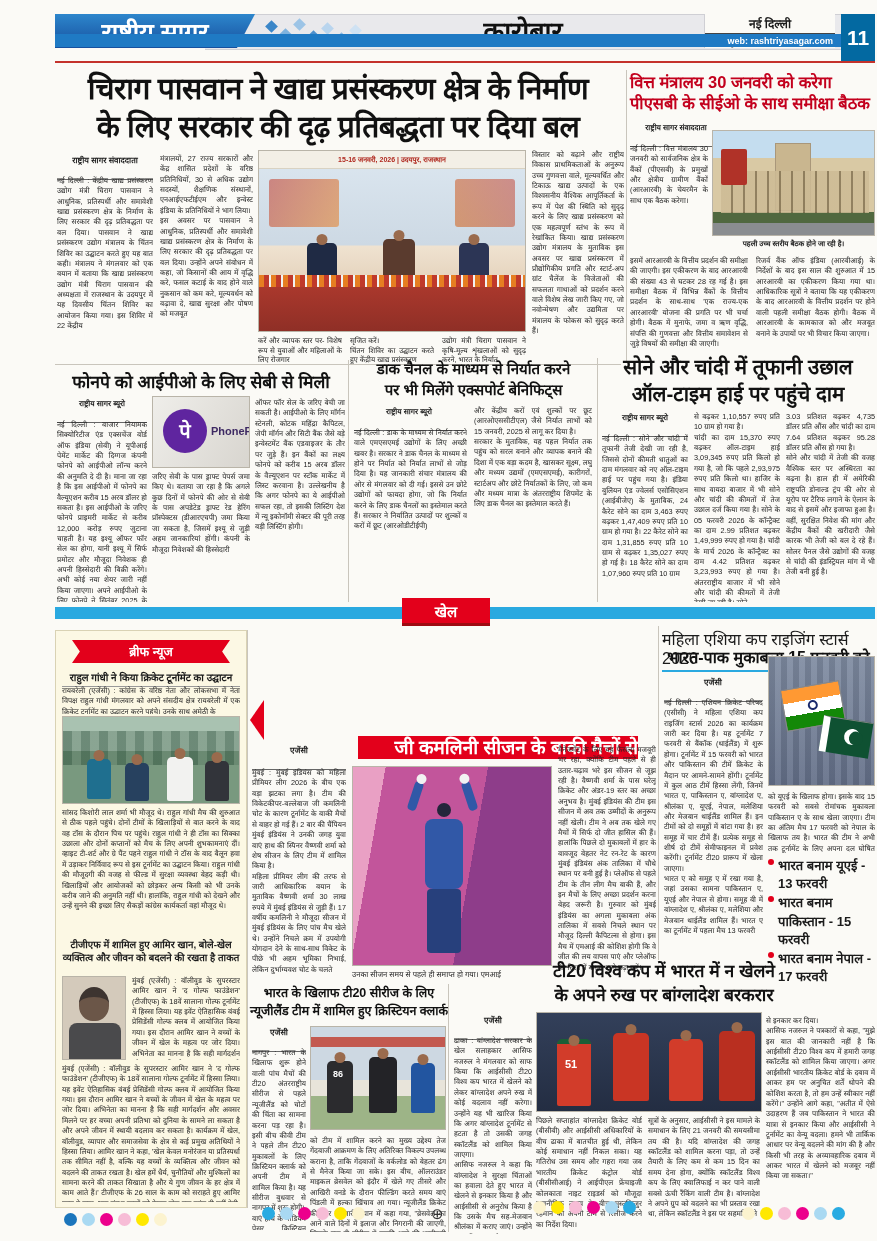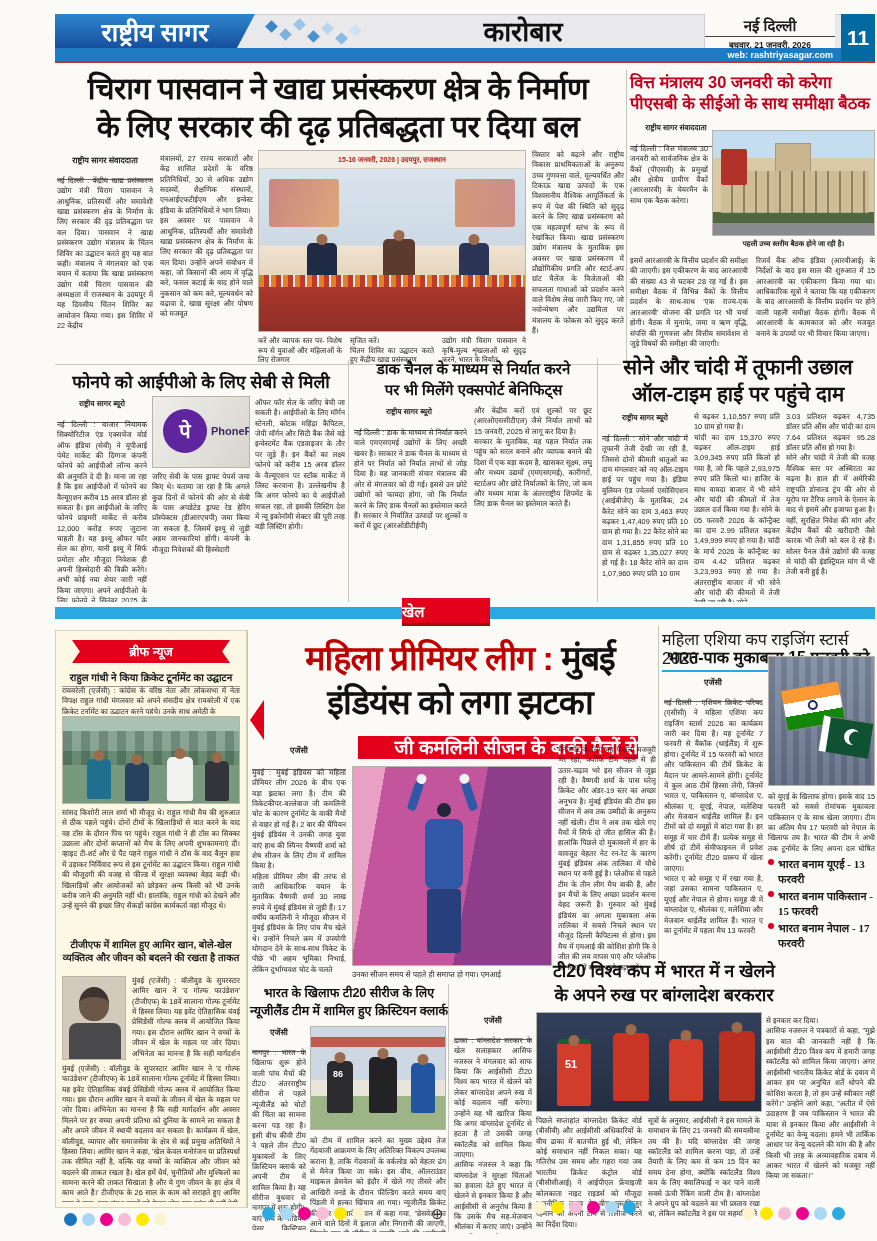--- a/index.html
+++ b/index.html
@@ -17,30 +17,30 @@
   .logo-box{background:linear-gradient(180deg,#2d86cc,#164f9e);clip-path:polygon(0 0,100% 0,91% 100%,0 100%);
             color:#fff;font-size:25px;font-weight:800;display:flex;align-items:center;justify-content:center;}
   .gray-strip{background:#e9e9ec;border-top:1px solid #cfcfd4;border-bottom:1px solid #cfcfd4;}
   .section-title{font-size:27px;font-weight:800;color:#101010;text-align:center;}
   .diamond{position:absolute;width:9px;height:9px;transform:rotate(45deg);}
   .pgnum{background:#0369a1;color:#fff;font-weight:800;font-size:21px;display:flex;align-items:center;justify-content:center;}
   .web-bar{background:#1f7ac4;color:#fff;font-size:9px;font-weight:bold;display:flex;align-items:center;justify-content:flex-end;padding-right:8px;box-sizing:border-box;}
   .red-rule{background:#c4322c;}
   
   .sports-strip{background:#2aa9e0;}
-  .khel-box{background:#e3001b;color:#fff;font-weight:800;font-size:15px;display:flex;align-items:center;box-shadow:0 3px 0 #9e0b12;}
+  .khel-box{background:#e3001b;color:#fff;font-weight:800;font-size:15px;display:flex;align-items:center;justify-content:center;box-shadow:0 3px 0 #9e0b12;}
   .ribbon{background:#e3001b;color:#fff;font-weight:800;font-size:12.5px;display:flex;align-items:center;justify-content:center;
           clip-path:polygon(0 0,100% 0,95% 50%,100% 100%,0 100%,5% 50%);}
   .brief-box{background:#fcf8e4;border:1px solid #d9d2b4;box-sizing:border-box;}
   .dot{width:13px;height:13px;border-radius:50%;display:inline-block;margin-right:5px;}
   .db{background:#1b75bc}.dc{background:#29abe2}.dlc{background:#a9d9f2}.dm{background:#ec008c}
   .dp{background:#f7bcd6}.dy{background:#ffe800}.dcr{background:#fcf3cf}
   .regmark{font-size:15px;color:#333;}
   .bullet-dot{width:6px;height:6px;border-radius:50%;background:#e3001b;display:inline-block;margin-right:4px;flex:none;margin-top:2px;}
-  .sched-item{display:flex;font-size:11px;font-weight:bold;line-height:1.4;margin:1px 0;text-align:left;font-family:Liberation Serif, serif;}
+  .sched-item{display:flex;font-size:13px;font-weight:bold;line-height:1.4;margin:1px 0;text-align:left;}
   
   .fig{position:absolute;border-radius:5px 5px 2px 2px;}
   .fig::before{content:"";position:absolute;top:-9px;left:50%;transform:translateX(-50%);width:11px;height:11px;border-radius:50%;background:#9a6b4d;}
   .garland{position:absolute;left:0;right:0;height:12px;background:repeating-linear-gradient(90deg,#e67e22 0 5px,#c0392b 5px 10px,#f2f2f2 10px 12px);}
   .arm{position:absolute;width:9px;height:30px;background:#3158a7;border-radius:4px;}
   .arm::after{content:"";position:absolute;top:-8px;left:0;width:10px;height:10px;border-radius:50%;background:#f2f2f2;}
 </style>
 </head>
 <body>
 
@@ -56,28 +56,28 @@
         <span class="diamond" style="left:58px;top:6px;background:#b9d5ee;"></span>
         <span class="diamond" style="left:72px;top:16px;background:#8ab9e2;"></span>
         <span class="diamond" style="left:86px;top:8px;background:#cfe2f3;"></span>
       </div>
       <div class="section-title" style="line-height:34px;">कारोबार</div>
     </div>
     <div class="abs logo-box" style="left:0;top:0;width:200px;height:34px;">
       <span>राष्ट्रीय सागर</span>
     </div>
     <div class="abs" style="right:40px;top:0;width:130px;height:34px;text-align:center;background:#fbfaf6;border-left:1px solid #cfcfd4;">
-      <div style="font-size:15px;font-weight:800;border-bottom:1px solid #444;padding:1px 6px;">नई दिल्ली</div>
+      <div style="font-size:12px;font-weight:800;border-bottom:1px solid #444;padding:1px 6px;">नई दिल्ली</div>
       <div style="font-size:8.5px;font-weight:bold;padding-top:2px;">बुधवार, 21 जनवरी, 2026</div>
     </div>
     <div class="abs pgnum" style="right:0;top:0;width:34px;height:47px;">
       <span>11</span>
     </div>
   </div>
-  <div class="abs web-bar" style="left:55px;top:48px;width:786px;height:13px;">
+  <div class="abs web-bar" style="left:55px;top:34px;width:786px;height:13px;">
     <span>web: rashtriyasagar.com</span>
   </div>
   <div class="abs red-rule" style="left:55px;top:61px;width:820px;height:2px;"></div>
 
   <div class="abs headline" style="left:55px;top:70px;width:566px;height:78px;font-size:30px;line-height:1.25;letter-spacing:-0.5px;">चिराग पासवान ने खाद्य प्रसंस्करण क्षेत्र के निर्माण
 के लिए सरकार की दृढ़ प्रतिबद्धता पर दिया बल</div>
   <div class="abs byline" style="left:57px;top:154px;width:96px;">राष्ट्रीय सागर संवाददाता</div>
   <div class="abs body-text" style="left:57px;top:176px;width:96px;height:188px;">नई दिल्ली : केंद्रीय खाद्य प्रसंस्करण उद्योग मंत्री चिराग पासवान ने आधुनिक, प्रतिस्पर्धी और समावेशी खाद्य प्रसंस्करण क्षेत्र के निर्माण के लिए सरकार की दृढ़ प्रतिबद्धता पर बल दिया। पासवान ने खाद्य प्रसंस्करण उद्योग मंत्रालय के चिंतन शिविर का उद्घाटन करते हुए यह बात कही। मंत्रालय ने मंगलवार को एक बयान में बताया कि खाद्य प्रसंस्करण उद्योग मंत्री चिराग पासवान की अध्यक्षता में राजस्थान के उदयपुर में यह दिवसीय चिंतन शिविर का आयोजन किया गया। इस शिविर में 22 केंद्रीय</div>
   <div class="abs body-text" style="left:160px;top:154px;width:93px;height:210px;">मंत्रालयों, 27 राज्य सरकारों और केंद्र शासित प्रदेशों के वरिष्ठ प्रतिनिधियों, 30 से अधिक उद्योग सदस्यों, शैक्षणिक संस्थानों, एनआईएफटीईएम और इन्वेस्ट इंडिया के प्रतिनिधियों ने भाग लिया।
 इस अवसर पर पासवान ने आधुनिक, प्रतिस्पर्धी और समावेशी खाद्य प्रसंस्करण क्षेत्र के निर्माण के लिए सरकार की दृढ़ प्रतिबद्धता पर बल दिया। उन्होंने अपने संबोधन में कहा, जो किसानों की आय में वृद्धि करे, फसल कटाई के बाद होने वाले नुकसान को कम करे, मूल्यवर्धन को बढ़ावा दे, खाद्य सुरक्षा और पोषण को मजबूत</div>
@@ -168,23 +168,20 @@
   <div class="abs photo" style="left:62px;top:976px;width:64px;height:84px;background:linear-gradient(180deg,#d4cabb 0 100%);">
     <div class="abs" style="left:16px;top:10px;width:30px;height:34px;border-radius:50% 50% 45% 45%;background:#6b5648;border-top:10px solid #3d3430;box-sizing:border-box;"></div>
     <div class="abs" style="left:6px;top:46px;width:52px;height:38px;border-radius:8px 8px 0 0;background:#4a4a4c;"></div>
   </div>
   <div class="abs body-text" style="left:132px;top:976px;width:108px;height:84px;">मुंबई (एजेंसी) : बॉलीवुड के सुपरस्टार आमिर खान ने 'द गोल्फ फाउंडेशन' (टीजीएफ) के 18वें सालाना गोल्फ टूर्नामेंट में हिस्सा लिया। यह इवेंट ऐतिहासिक बंबई प्रेसिडेंसी गोल्फ क्लब में आयोजित किया गया। इस दौरान आमिर खान ने बच्चों के जीवन में खेल के महत्व पर जोर दिया। अभिनेता का मानना है कि सही मार्गदर्शन और अवसर मिलने पर हर बच्चा अपनी प्रतिभा को दुनिया के सामने ला सकता है और अपने जीवन में स्थायी बदलाव कर सकता है। कार्यक्रम में खेल, बॉलीवुड, व्यापार और समाजसेवा के क्षेत्र से कई प्रमुख अतिथियों ने हिस्सा लिया। आमिर खान ने कहा, 'खेल केवल मनोरंजन या प्रतिस्पर्धा तक सीमित नहीं है, बल्कि यह बच्चों के व्यक्तित्व और जीवन को बदलने की ताकत रखता है। खेल हमें धैर्य, चुनौतियों और मुश्किलों का सामना करने की ताकत सिखाता है और ये गुण जीवन के हर क्षेत्र में काम आते हैं।' टीजीएफ के 26 साल के काम को सराहते हुए आमिर खान ने कहा, "यह संस्था बच्चों को केवल खेल तक पहुंच ही नहीं देती, बल्कि उन्हें खुद पर विश्वास और जीवन में सफल होने का अवसर भी देती है।" यह टूर्नामेंट ऐतिहासिक बंबई प्रेसिडेंसी गोल्फ क्लब में आयोजित किया गया। इसमें संगीतकार राजीव सहगल, नगर निगम के आयुक्त कैलाश सिंह, वार्नर ब्रदर्स के प्रबंध निदेशक अर्जुन नोहवार और खुशी रेड्डू, आयकर विभाग के दिलीप शर्मा और बीएमडब्ल्यू नवनीत मोटर्स के जॉन विलकॉक्स सहित कई अन्य प्रतिष्ठित व्यक्तियों ने भाग लिया। आयोजन का उद्देश्य बच्चों को खेल के अवसर प्रदान करना और उनके विकास के लिए फंड जुटाना था। आमिर खान ने इस अवसर पर कहा कि खेल का सही मार्गदर्शन और अवसर मिलने पर बच्चे जीवन में न केवल बेहतर खिलाड़ी बन सकते हैं, बल्कि आत्मविश्वासी और जिम्मेदार व्यक्ति भी बन सकते हैं।</div>
   <div class="abs body-text" style="left:62px;top:1064px;width:178px;height:138px;overflow:hidden;">मुंबई (एजेंसी) : बॉलीवुड के सुपरस्टार आमिर खान ने 'द गोल्फ फाउंडेशन' (टीजीएफ) के 18वें सालाना गोल्फ टूर्नामेंट में हिस्सा लिया। यह इवेंट ऐतिहासिक बंबई प्रेसिडेंसी गोल्फ क्लब में आयोजित किया गया। इस दौरान आमिर खान ने बच्चों के जीवन में खेल के महत्व पर जोर दिया। अभिनेता का मानना है कि सही मार्गदर्शन और अवसर मिलने पर हर बच्चा अपनी प्रतिभा को दुनिया के सामने ला सकता है और अपने जीवन में स्थायी बदलाव कर सकता है। कार्यक्रम में खेल, बॉलीवुड, व्यापार और समाजसेवा के क्षेत्र से कई प्रमुख अतिथियों ने हिस्सा लिया। आमिर खान ने कहा, 'खेल केवल मनोरंजन या प्रतिस्पर्धा तक सीमित नहीं है, बल्कि यह बच्चों के व्यक्तित्व और जीवन को बदलने की ताकत रखता है। खेल हमें धैर्य, चुनौतियों और मुश्किलों का सामना करने की ताकत सिखाता है और ये गुण जीवन के हर क्षेत्र में काम आते हैं।' टीजीएफ के 26 साल के काम को सराहते हुए आमिर खान ने कहा, "यह संस्था बच्चों को केवल खेल तक पहुंच ही नहीं देती, बल्कि उन्हें खुद पर विश्वास और जीवन में सफल होने का अवसर भी देती है।" यह टूर्नामेंट ऐतिहासिक बंबई प्रेसिडेंसी गोल्फ क्लब में आयोजित किया गया। इसमें संगीतकार राजीव सहगल, नगर निगम के आयुक्त कैलाश सिंह, वार्नर ब्रदर्स के प्रबंध निदेशक अर्जुन नोहवार और खुशी रेड्डू, आयकर विभाग के दिलीप शर्मा और बीएमडब्ल्यू नवनीत मोटर्स के जॉन विलकॉक्स सहित कई अन्य प्रतिष्ठित व्यक्तियों ने भाग लिया। आयोजन का उद्देश्य बच्चों को खेल के अवसर प्रदान करना और उनके विकास के लिए फंड जुटाना था। आमिर खान ने इस अवसर पर कहा कि खेल का सही मार्गदर्शन और अवसर मिलने पर बच्चे जीवन में न केवल बेहतर खिलाड़ी बन सकते हैं, बल्कि आत्मविश्वासी और जिम्मेदार व्यक्ति भी बन सकते हैं।</div>
 
   <div class="abs rule-v" style="left:247px;top:630px;height:578px;"></div>
 
   <div class="abs" style="left:250px;top:700px;width:14px;height:40px;background:#e3001b;clip-path:polygon(100% 0,100% 100%,0 50%);"></div>
-  <div class="abs" style="left:262px;top:636px;width:396px;height:98px;font-size:34px;font-weight:900;text-align:center;line-height:1.3;letter-spacing:-1px;">
-    <span style="color:#c00000;">महिला प्रीमियर लीग : </span><span style="color:#111;">मुंबई इंडियंस को लगा झटका</span>
-  </div>
   <div class="abs byline" style="left:252px;top:744px;width:94px;">एजेंसी</div>
   <div class="abs" style="left:358px;top:736px;width:280px;height:23px;background:#e3001b;color:#fff;font-size:19px;font-weight:800;text-align:right;line-height:23px;">जी कमलिनी सीजन के बाकी मैचों से बाहर</div>
   <div class="abs body-text" style="left:252px;top:768px;width:94px;height:210px;">मुंबई : मुंबई इंडियंस को महिला प्रीमियर लीग 2026 के बीच एक बड़ा झटका लगा है। टीम की विकेटकीपर-बल्लेबाज जी कमलिनी चोट के कारण टूर्नामेंट के बाकी मैचों से बाहर हो गई हैं। 2 बार की चैंपियन मुंबई इंडियंस ने उनकी जगह युवा बाएं हाथ की स्पिनर वैष्णवी शर्मा को शेष सीजन के लिए टीम में शामिल किया है।
 महिला प्रीमियर लीग की तरफ से जारी आधिकारिक बयान के मुताबिक वैष्णवी शर्मा 30 लाख रुपये में मुंबई इंडियंस से जुड़ी हैं। 17 वर्षीय कमलिनी ने मौजूदा सीजन में मुंबई इंडियंस के लिए पांच मैच खेले थे। उन्होंने निचले क्रम में उपयोगी योगदान देने के साथ-साथ विकेट के पीछे भी अहम भूमिका निभाई, लेकिन दुर्भाग्यवश चोट के चलते</div>
   <div class="abs photo" style="left:352px;top:766px;width:200px;height:200px;background:linear-gradient(100deg,#e9a0c4 0 14%,#c2559b 14% 58%,#8e3d8a 58% 100%);">
     <div class="abs" style="left:84px;top:36px;width:14px;height:14px;border-radius:50%;background:#23263b;"></div>
     <div class="abs" style="left:72px;top:52px;width:38px;height:70px;border-radius:8px;background:#3158a7;"></div>
     <div class="arm" style="left:58px;top:14px;transform:rotate(18deg);"></div>
     <div class="arm" style="left:112px;top:14px;transform:rotate(-18deg);"></div>
     <div class="abs" style="left:74px;top:122px;width:34px;height:64px;background:#27407c;border-radius:4px;"></div>

